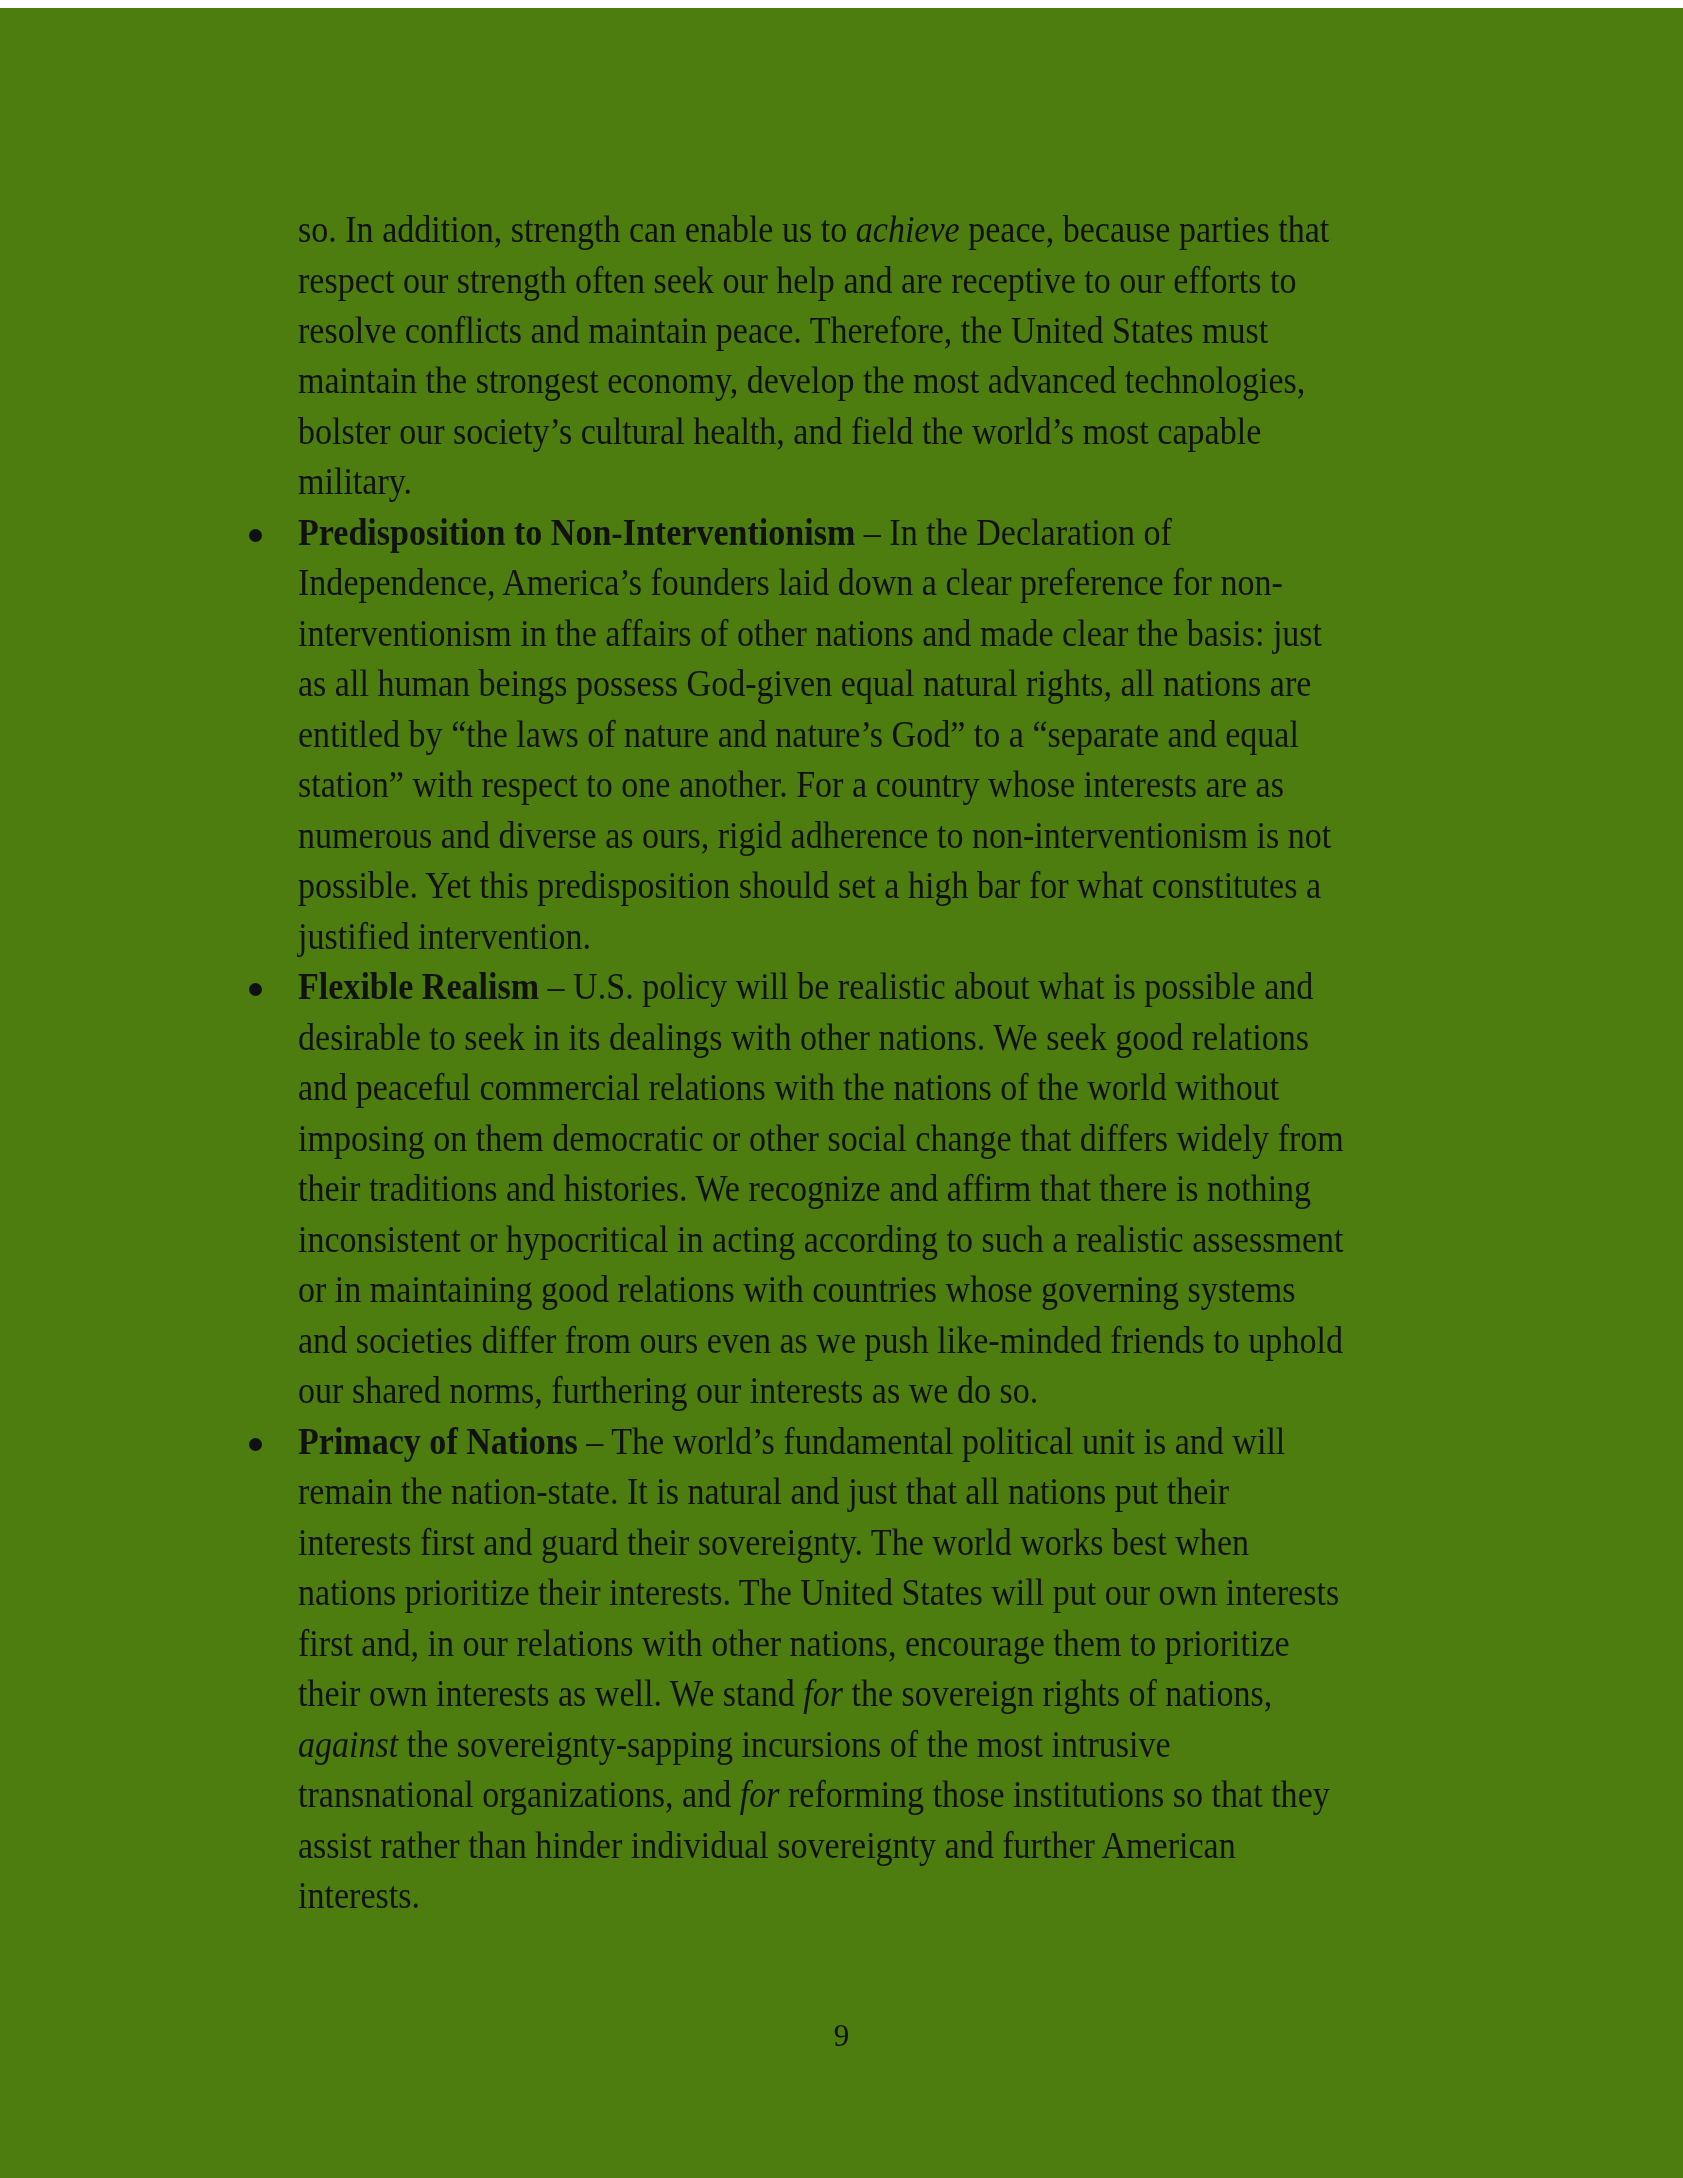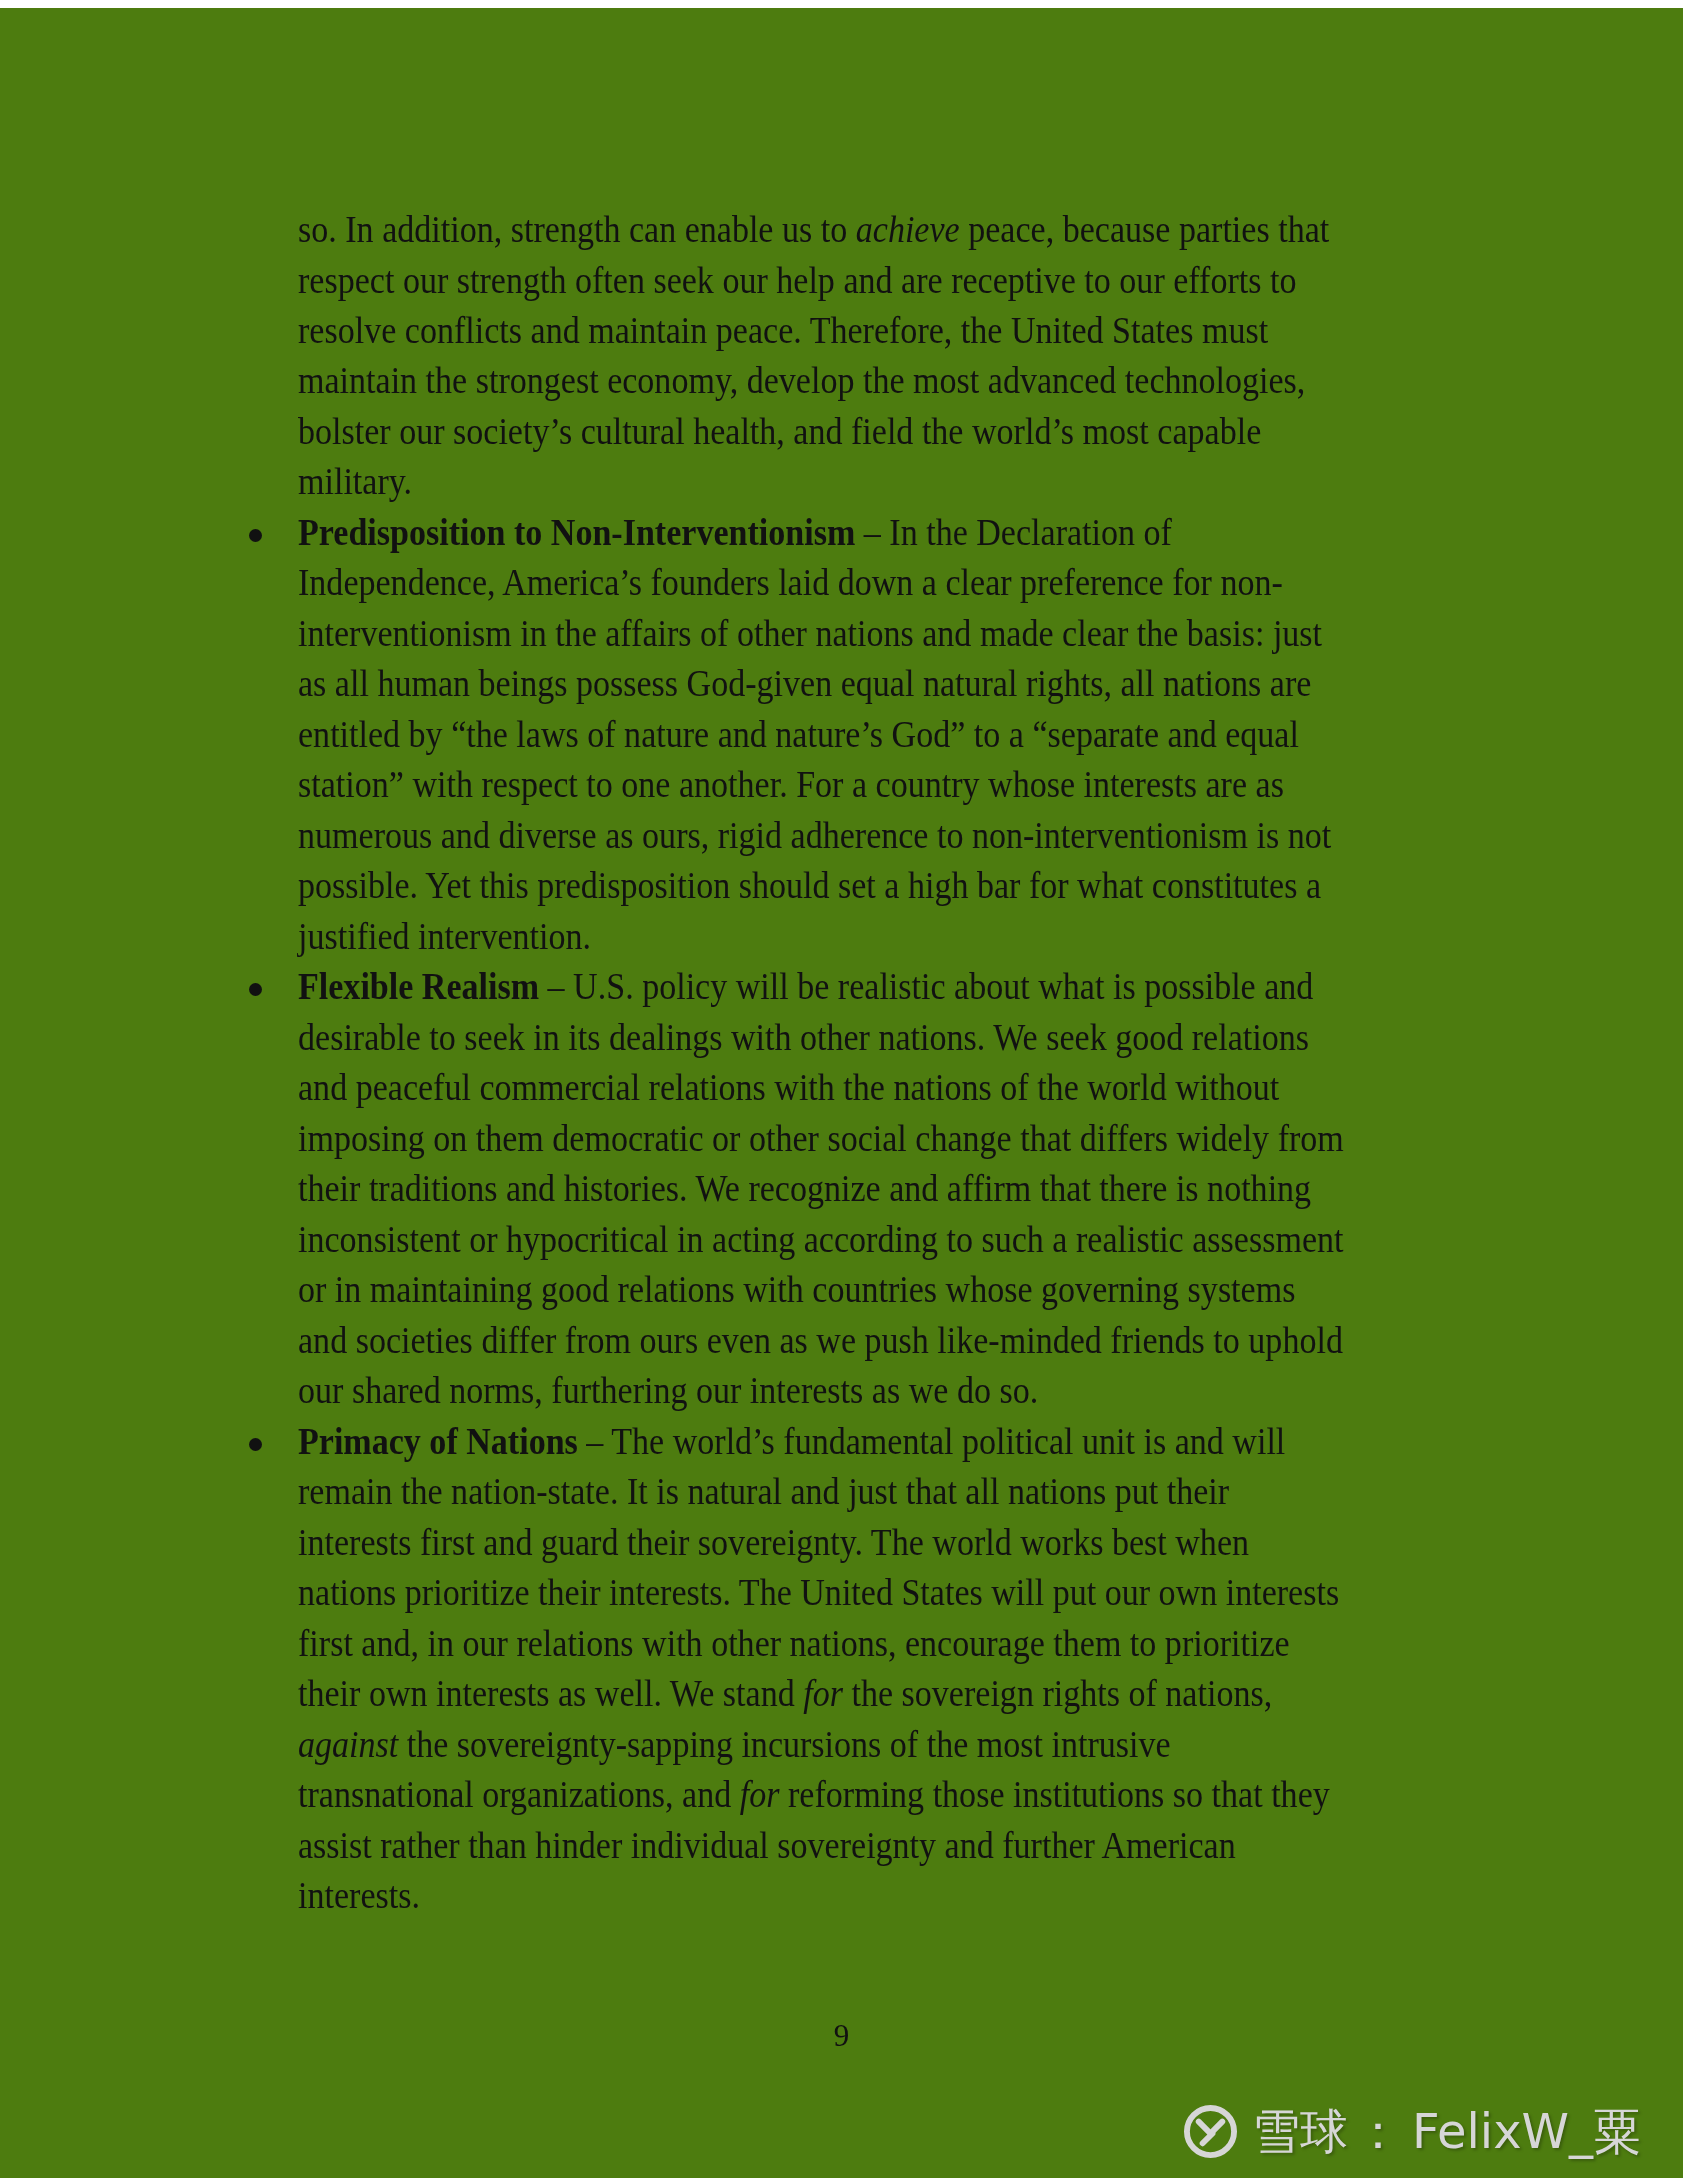--- a/index.html
+++ b/index.html
@@ -88,24 +88,14 @@
       <div class="line" style="top: 1611px;"><span>first and, in our relations with other nations, encourage them to prioritize</span></div>
       <div class="line" style="top: 1661px;"><span>their own interests as well. We stand </span><i>for</i><span> the sovereign rights of nations,</span></div>
       <div class="line" style="top: 1712px;"><i>against</i><span> the sovereignty-sapping incursions of the most intrusive</span></div>
       <div class="line" style="top: 1762px;"><span>transnational organizations, and </span><i>for</i><span> reforming those institutions so that they</span></div>
       <div class="line" style="top: 1813px;"><span>assist rather than hinder individual sovereignty and further American</span></div>
       <div class="line" style="top: 1863px;"><span>interests.</span></div>
     </div>
 
   <div class="page-number">9</div>
 
-  <div class="watermark">
-    <svg class="logo" viewBox="0 0 56 56">
-      <circle cx="28" cy="28" r="24" fill="none" stroke="#d6d6d6" stroke-width="6"></circle>
-      <path d="M16 18 L28 30 L40 18" fill="none" stroke="#d6d6d6" stroke-width="6" stroke-linecap="round"></path>
-      <path d="M20 40 L30 30" fill="none" stroke="#d6d6d6" stroke-width="6" stroke-linecap="round"></path>
-    </svg>
-    <span>雪球</span>
-    <span class="sep">：</span>
-    <span>FelixW_粟</span>
-  </div>
 </div>
 
 
 </body></html>

